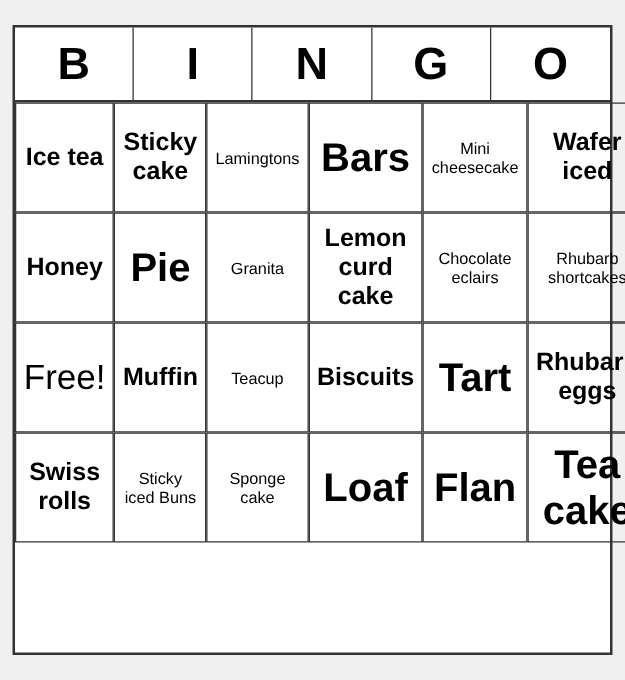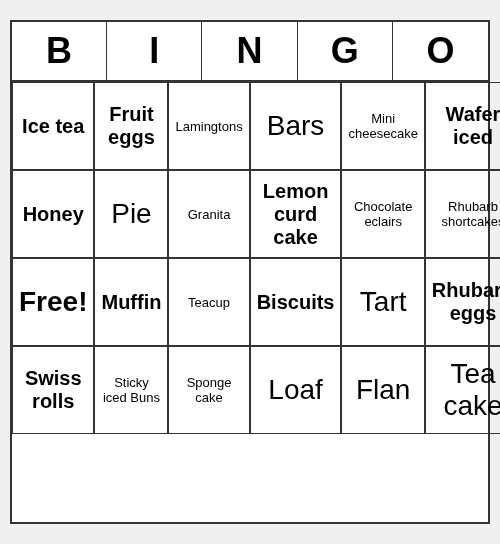--- a/index.html
+++ b/index.html
@@ -52,52 +52,52 @@
       min-height: 88px;
       display: flex;
       align-items: center;
       justify-content: center;
       text-align: center;
       padding: 6px;
       position: relative;
     }
 
     .bingo-cell.large-text {
-      font-size: 28px;
-      font-weight: normal;
+      font-size: 32px;
+      font-weight: bold;
     }
 
     .bingo-cell.medium-text {
       font-size: 20px;
       font-weight: bold;
     }
 
     .bingo-cell.small-text {
       font-size: 13px;
     }
 
     .bingo-cell.free-cell {
       font-size: 28px;
-      font-weight: bold;
+      font-weight: normal;
     }
   </style>
 </head>
 <body>
 
 <div class="bingo-card">
   <div class="bingo-header">
   <div class="bingo-header-cell">B</div>
       <div class="bingo-header-cell">I</div>
       <div class="bingo-header-cell">N</div>
       <div class="bingo-header-cell">G</div>
       <div class="bingo-header-cell">O</div>
     </div>
   <div class="bingo-grid">
   <div class="bingo-cell medium-text">Ice tea</div>
-      <div class="bingo-cell medium-text">Fruit eggs</div>
+      <div class="bingo-cell medium-text">Sticky cake</div>
       <div class="bingo-cell small-text">Lamingtons</div>
       <div class="bingo-cell large-text">Bars</div>
       <div class="bingo-cell small-text">Mini cheesecake</div>
       <div class="bingo-cell medium-text">Wafer iced</div>
       <div class="bingo-cell medium-text">Honey</div>
       <div class="bingo-cell large-text">Pie</div>
       <div class="bingo-cell small-text">Granita</div>
       <div class="bingo-cell medium-text">Lemon curd cake</div>
       <div class="bingo-cell small-text">Chocolate eclairs</div>
       <div class="bingo-cell small-text">Rhubarb shortcakes</div>

